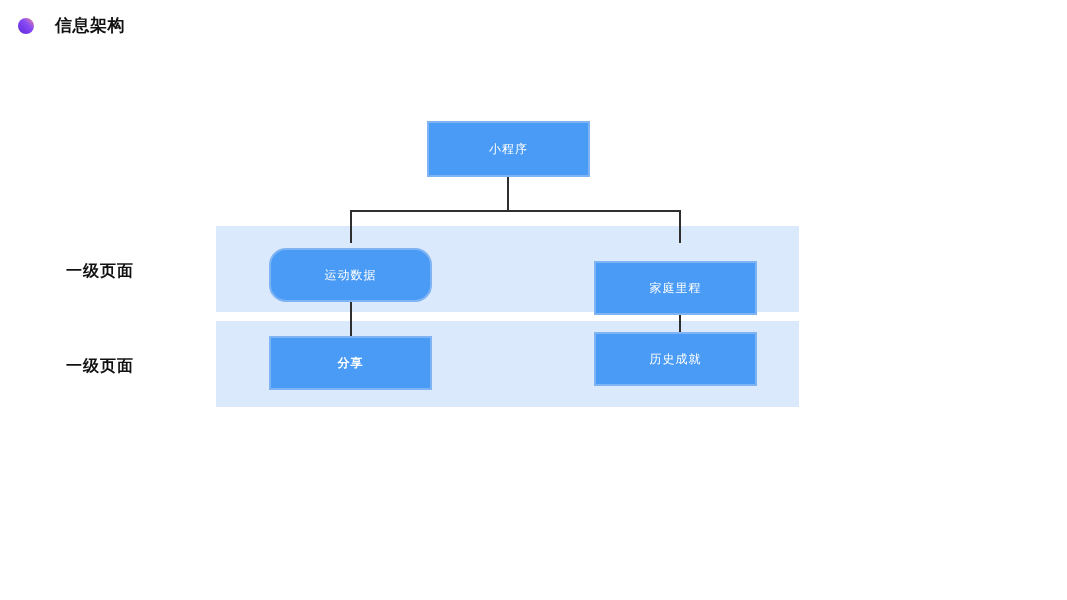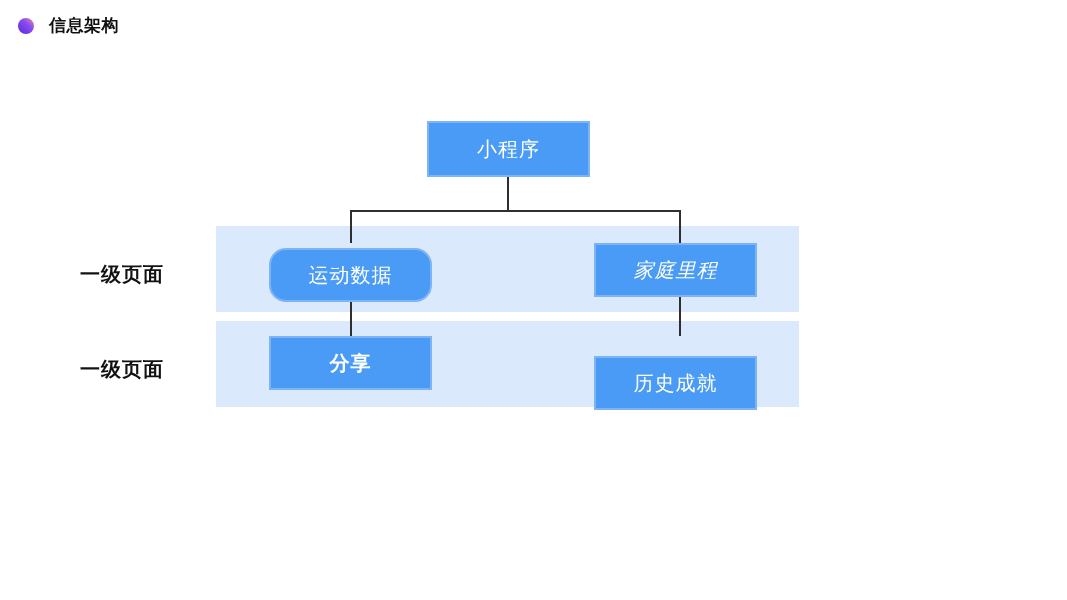--- a/index.html
+++ b/index.html
@@ -18,59 +18,59 @@
   body{
     position:relative;
     width:1067px;height:600px;
     background:#ffffff;
     overflow:hidden;
     font-family:"Liberation Sans","DejaVu Sans",sans-serif;
   }
   
   .header{
     position:absolute;left:18px;top:14px;
-    display:flex;align-items:center;gap:15px;
+    display:flex;align-items:center;gap:21px;
   }
   .accent-dot{
     width:16px;height:16px;border-radius:50%;
     background:linear-gradient(225deg,var(--accent-from) 0%,var(--accent-mid) 40%,var(--accent-to) 100%);
   }
   .page-title{
     font-size:17px;font-weight:700;color:var(--text-dark);
     letter-spacing:0.5px;
   }
   
   .band{
     position:absolute;left:216px;width:583px;height:86px;
     background:var(--band-fill);
   }
   .band.row1{top:226px;}
   .band.row2{top:321px;}
   
   .row-label{
-    position:absolute;left:80px;width:80px;
-    font-size:20px;font-weight:600;color:var(--text-dark);
+    position:absolute;left:66px;width:80px;
+    font-size:16px;font-weight:600;color:var(--text-dark);
     letter-spacing:1px;white-space:nowrap;
   }
   .row-label.l1{top:261px;}
   .row-label.l2{top:356px;}
   
   .node{
     position:absolute;width:163px;height:54px;
     background:var(--node-fill);
     border:2px solid var(--node-border);
     display:flex;align-items:center;justify-content:center;
-    font-size:20px;color:var(--node-text);
+    font-size:12px;color:var(--node-text);
     letter-spacing:1px;
   }
   .node.root{left:427px;top:121px;height:56px;}
   .node.n-sport{left:269px;top:248px;border-radius:17px;}
-  .node.n-family{left:594px;top:243px;font-style:italic;}
+  .node.n-family{left:594px;top:261px;}
   .node.n-share{left:269px;top:336px;font-weight:bold;}
-  .node.n-history{left:594px;top:356px;}
+  .node.n-history{left:594px;top:332px;}
   
   .line{position:absolute;background:var(--line-color);}
   .line.v{width:2px;}
   .line.h{height:2px;}
   .l-root-stub{left:507px;top:177px;height:34px;}
   .l-bracket{left:350px;top:210px;width:331px;}
   .l-drop-left{left:350px;top:210px;height:33px;}
   .l-drop-right{left:679px;top:210px;height:33px;}
   .l-mid-left{left:350px;top:297px;height:39px;}
   .l-mid-right{left:679px;top:297px;height:39px;}

